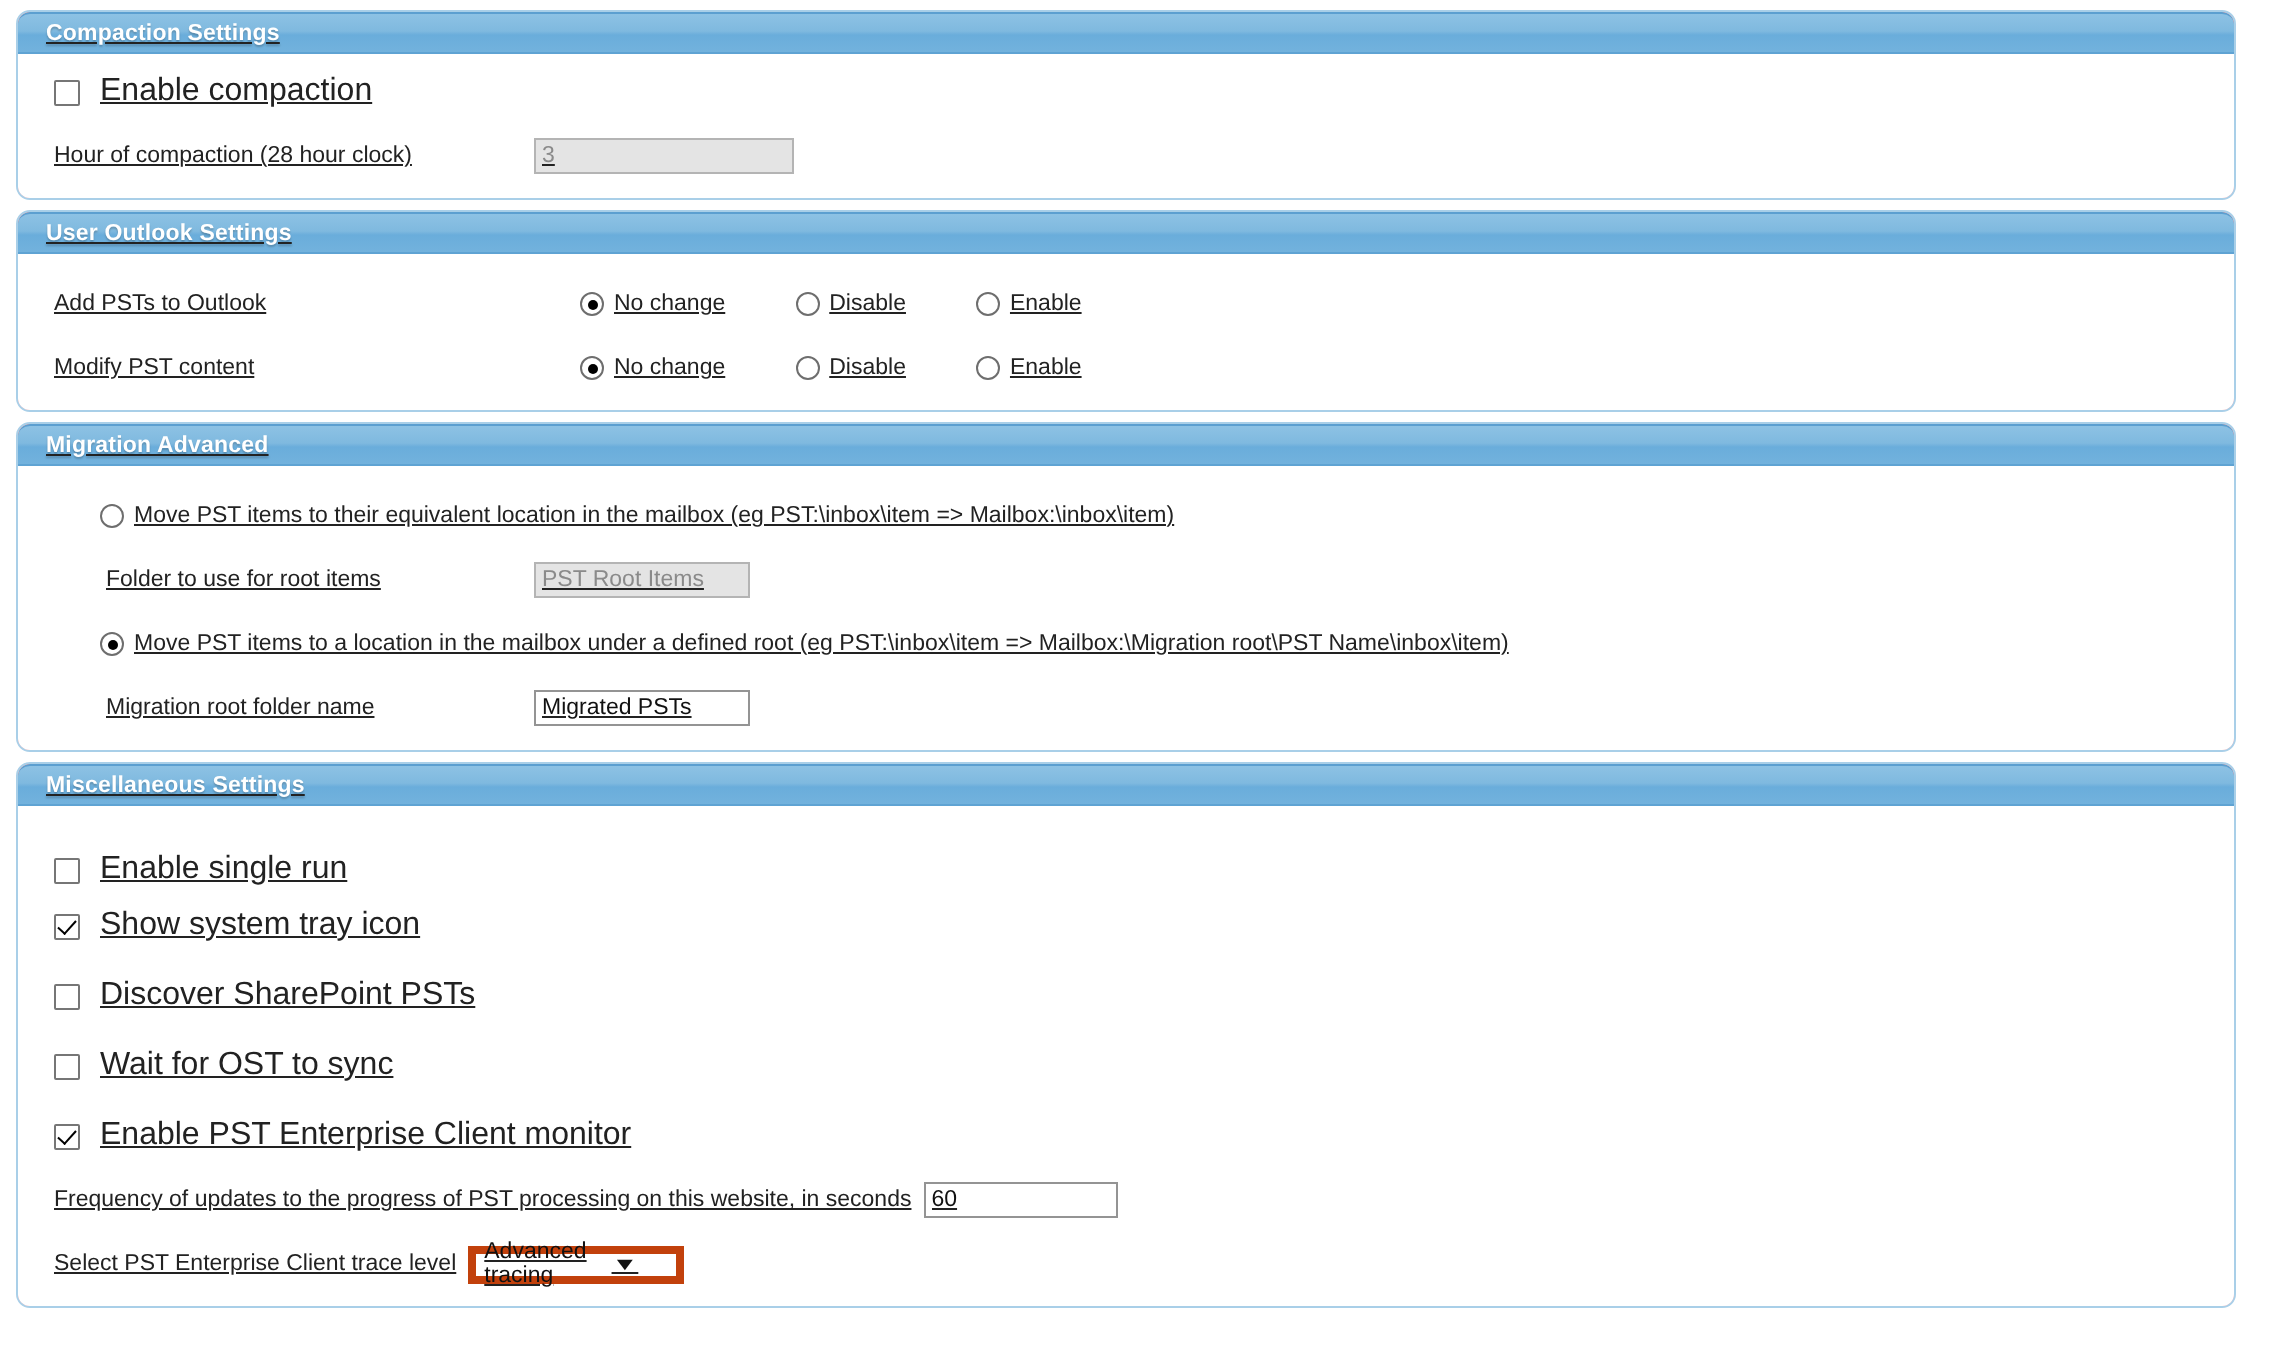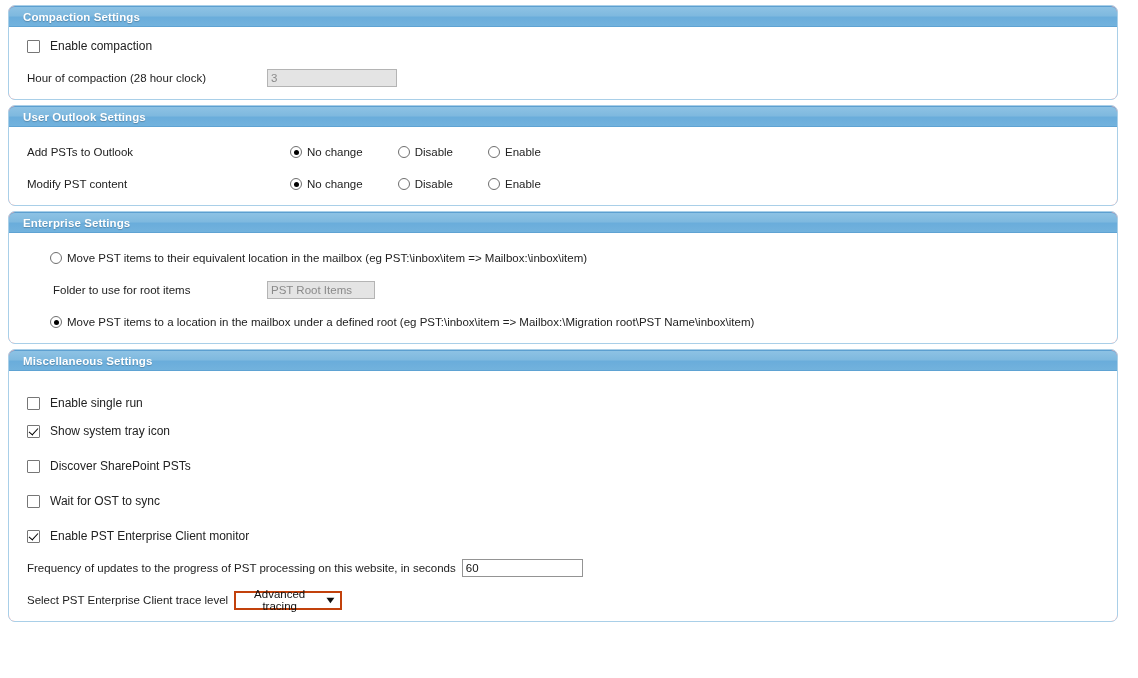--- a/index.html
+++ b/index.html
@@ -22,20 +22,21 @@
   }
 
   
   .panel {
     margin: 5px 20px 0 8px;
     border: 1px solid #a9cfe8;
     border-radius: 7px;
     background: #fca5a5;
     box-sizing: border-box;
     overflow: hidden;
+    text-decoration: underline;
   }
   .panel-header {
     height: 21px;
     line-height: 21px;
     padding: 0 0 0 14px;
     color: #ffffff;
     font-weight: bold;
     font-size: 11.5px;
     letter-spacing: 0.1px;
     border-radius: 6px 6px 0 0;
@@ -97,21 +98,21 @@
     left: 3px;
     top: 0px;
     width: 4px;
     height: 8px;
     border: solid #000000;
     border-width: 0 1.6px 1.6px 0;
     transform: rotate(42deg);
   }
   .cb-label {
     margin-left: 10px;
-    font-size: 12px;
+    font-size: 16px;
     white-space: nowrap;
   }
 
   
   .rdwrap {
     display: inline-flex;
     align-items: center;
     margin-right: 12px;
     padding-left: 23px;
   }
@@ -155,38 +156,37 @@
     box-sizing: border-box;
     outline: none;
   }
   .txt.disabled {
     background: #e4e4e4;
     border: 1px solid #b4b4b4;
     color: #8a8a8a;
   }
   .w-hour { width: 130px; }
   .w-root { width: 108px; }
-  .w-freq { width: 121px; }
+  .w-freq { width: 97px; }
 
   
   .sel {
     height: 19px;
-    border: 2px solid #c2410c;
+    border: 4px solid #c2410c;
     background: #ffffff;
     color: #111111;
     font-family: "Liberation Sans", sans-serif;
     font-size: 11.5px;
-    padding: 0 2px 0 4px;
+    padding: 0 18px 0 4px;
     box-sizing: border-box;
     display: inline-flex;
     align-items: center;
     gap: 7px;
     width: 108px;
     justify-content: space-between;
-    text-align: center;
   }
   .sel .chev {
     font-size: 9px;
     line-height: 1;
     color: #111111;
     transform: scaleX(1.5);
     margin-right: 3px;
   }
   .inline-gap { margin-left: 6px; }
 </style>
@@ -251,21 +251,21 @@
             <span class="rd"></span>
             <span class="rd-label">Enable</span>
           </span>
         </span>
       </div>
 
     </div>
   </div>
 
   <div class="panel">
-    <div class="panel-header">Enterprise Settings</div>
+    <div class="panel-header">Migration Advanced</div>
     <div class="panel-body">
 
       <div class="row row-gap-sm">
         <span class="rdwrap">
           <span class="rd"></span>
           <span class="rd-label">Move PST items to their equivalent location in the mailbox (eg PST:\inbox\item =&gt; Mailbox:\inbox\item)</span>
         </span>
       </div>
 
       <div class="row row-gap-md">
@@ -273,20 +273,24 @@
         <input class="txt w-root disabled" type="text" disabled="" value="PST Root Items" style="">
       </div>
 
       <div class="row row-gap-md">
         <span class="rdwrap">
           <span class="rd checked"></span>
           <span class="rd-label">Move PST items to a location in the mailbox under a defined root (eg PST:\inbox\item =&gt; Mailbox:\Migration root\PST Name\inbox\item)</span>
         </span>
       </div>
 
+      <div class="row row-gap-md">
+        <span class="label-text label-fixed indent-label">Migration root folder name</span>
+        <input class="txt w-root" type="text" value="Migrated PSTs" style="">
+      </div>
 
     </div>
   </div>
 
   <div class="panel">
     <div class="panel-header">Miscellaneous Settings</div>
     <div class="panel-body">
 
       <div class="row row-gap-lg">
         <span class="cbwrap">

